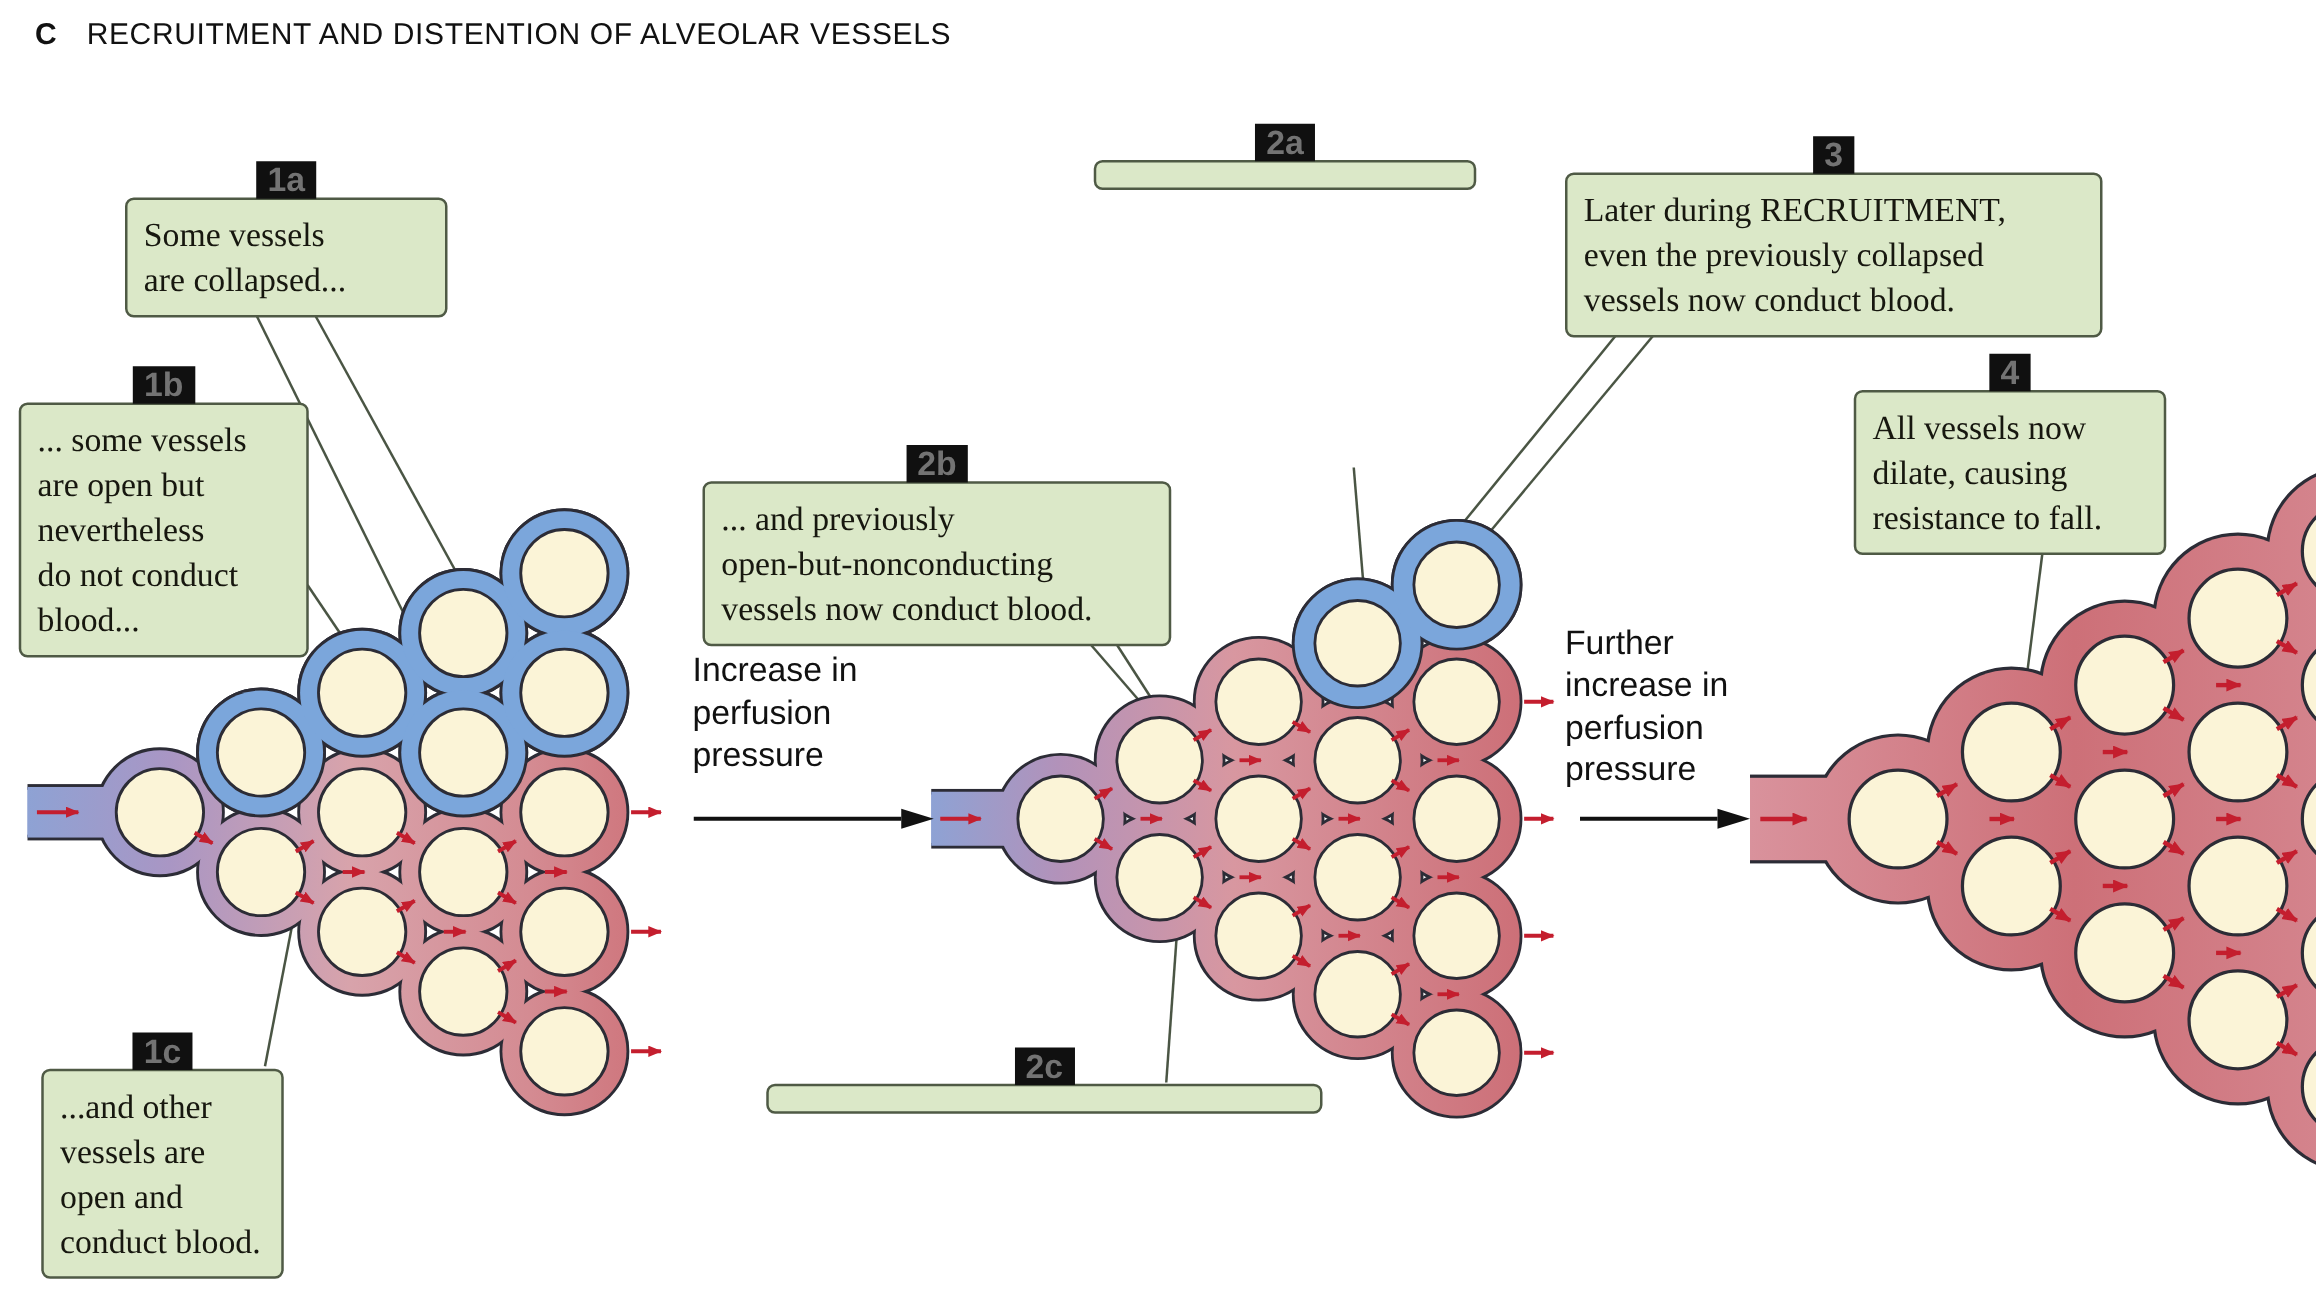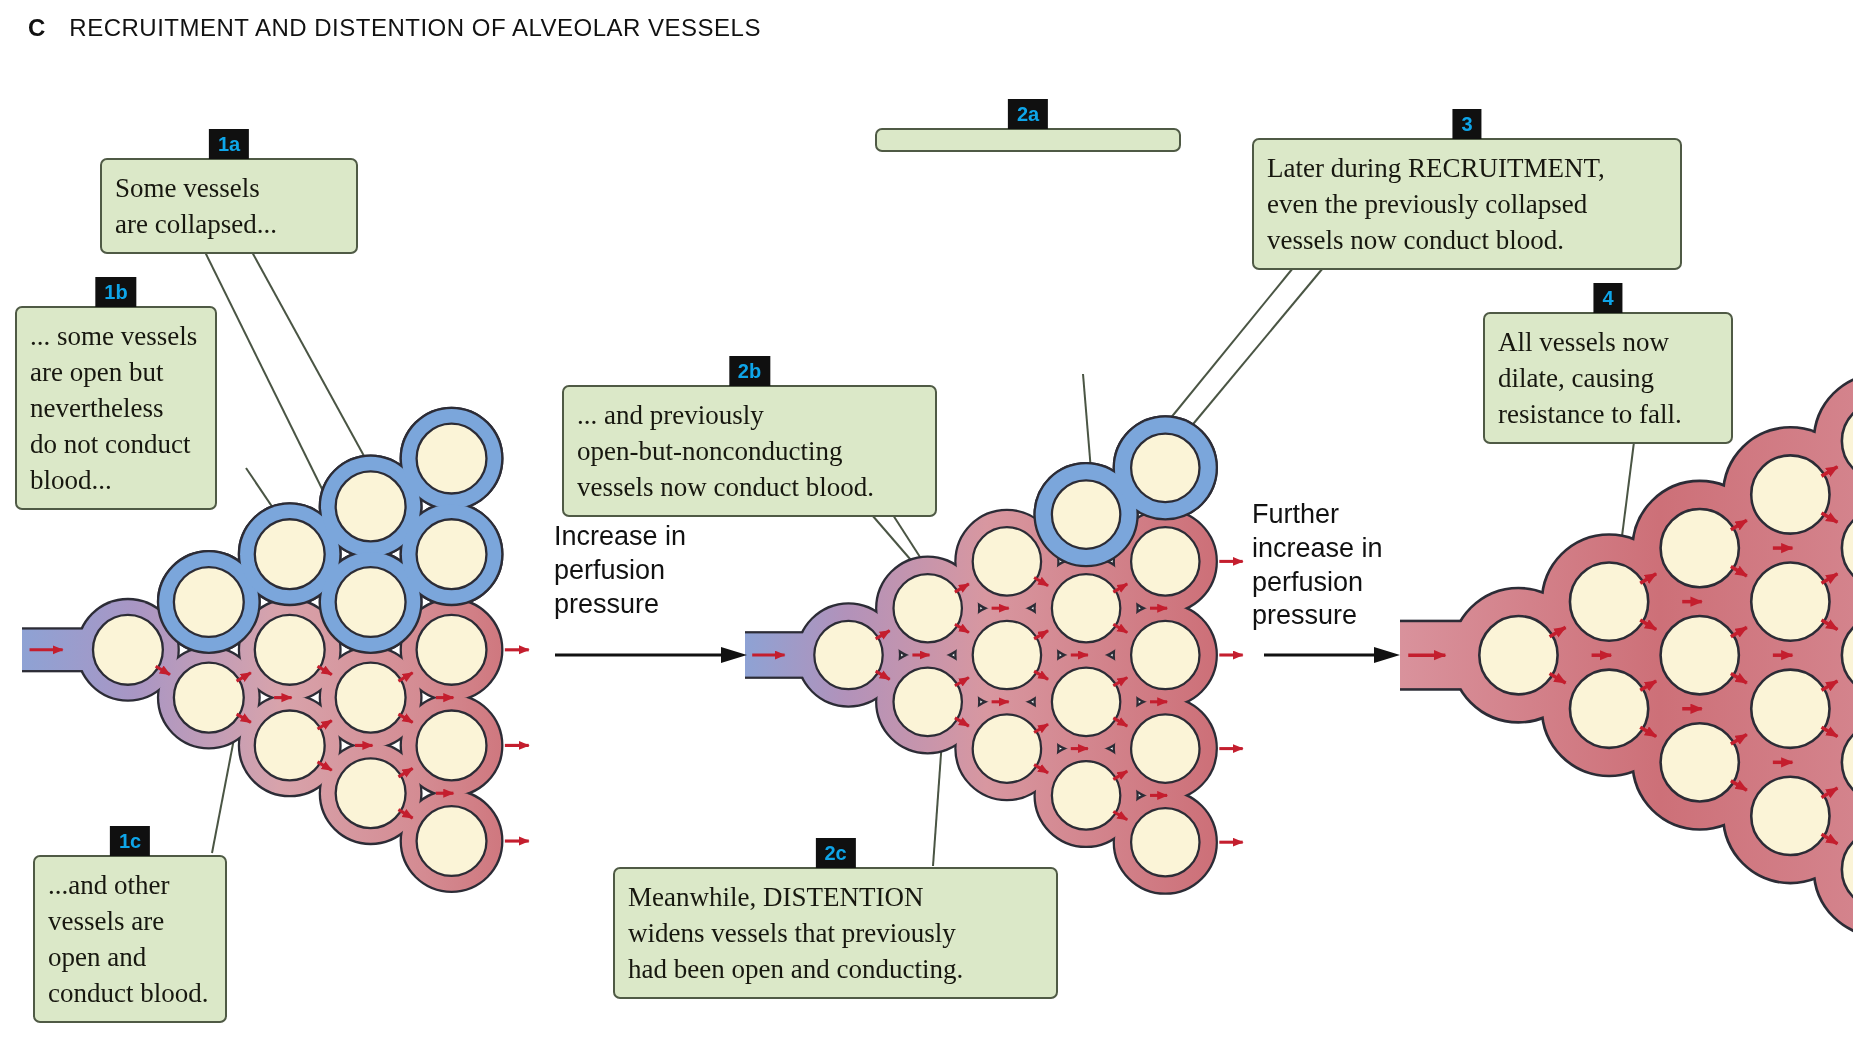--- a/index.html
+++ b/index.html
@@ -8,21 +8,21 @@
 
   .fig-title { position:absolute; left:28px; top:14px; z-index:4; font-size:24px; color:#111; display:flex; gap:24px; align-items:baseline; }
   .fig-letter { font-weight:bold; }
   .fig-heading { letter-spacing:.5px; }
 
   .leader-layer { position:absolute; left:0; top:0; z-index:1; }
   .cluster { position:absolute; z-index:2; }
 
   .callout { position:absolute; z-index:3; background:#dbe8c8; border:2px solid #4f5a45; border-radius:7px; padding:10px 13px; font-family:"Liberation Serif",serif; font-size:27px; line-height:36px; color:#17170f; }
   .callout-text { white-space:pre-line; }
-  .callout .tag { position:absolute; top:-31px; left:50%; transform:translateX(-50%); background:#101010; color:#0ea5e9; font-family:"Liberation Sans",sans-serif; font-weight:bold; font-size:20px; line-height:30px; padding:0 9px; white-space:nowrap; }
+  .callout .tag { position:absolute; top:-31px; left:50%; transform:translateX(-50%); background:#101010; color:#737373; font-family:"Liberation Sans",sans-serif; font-weight:bold; font-size:27px; line-height:30px; padding:0 9px; white-space:nowrap; }
 
   .transition { position:absolute; z-index:3; font-size:27px; line-height:1.25; color:#111; white-space:pre-line; }
   .perfusion-arrow { position:absolute; z-index:3; }
 </style>
 </head>
 <body>
 
 <div class="fig-title">
   <span class="fig-letter">C</span>
   <span class="fig-heading">RECRUITMENT AND DISTENTION OF ALVEOLAR VESSELS</span>
@@ -374,21 +374,21 @@
   <line x1="2" y1="13" x2="112" y2="13" stroke="#111" stroke-width="3.2"></line>
   <polygon points="112,5 112,21 138,13" fill="#111"></polygon>
 </svg>
 
 <div class="callout" style="left:100px;top:158px;width:258px">
   <div class="tag">1a</div>
   <div class="callout-text">Some vessels
 are collapsed...</div>
 </div>
 
-<div class="callout" style="left:15px;top:306px;width:202px">
+<div class="callout" style="left:15px;top:322px;width:232px">
   <div class="tag">1b</div>
   <div class="callout-text">... some vessels
 are open but
 nevertheless
 do not conduct
 blood...</div>
 </div>
 
 <div class="callout" style="left:33px;top:855px;width:194px">
   <div class="tag">1c</div>
@@ -404,23 +404,20 @@
 
 <div class="callout" style="left:562px;top:385px;width:375px">
   <div class="tag">2b</div>
   <div class="callout-text">... and previously
 open-but-nonconducting
 vessels now conduct blood.</div>
 </div>
 
 <div class="callout" style="left:613px;top:867px;width:445px">
   <div class="tag">2c</div>
-  <div class="callout-text">Meanwhile, DISTENTION
-widens vessels that previously
-had been open and conducting.</div>
 </div>
 
 <div class="callout" style="left:1252px;top:138px;width:430px">
   <div class="tag">3</div>
   <div class="callout-text">Later during RECRUITMENT,
 even the previously collapsed
 vessels now conduct blood.</div>
 </div>
 
 <div class="callout" style="left:1483px;top:312px;width:250px">

